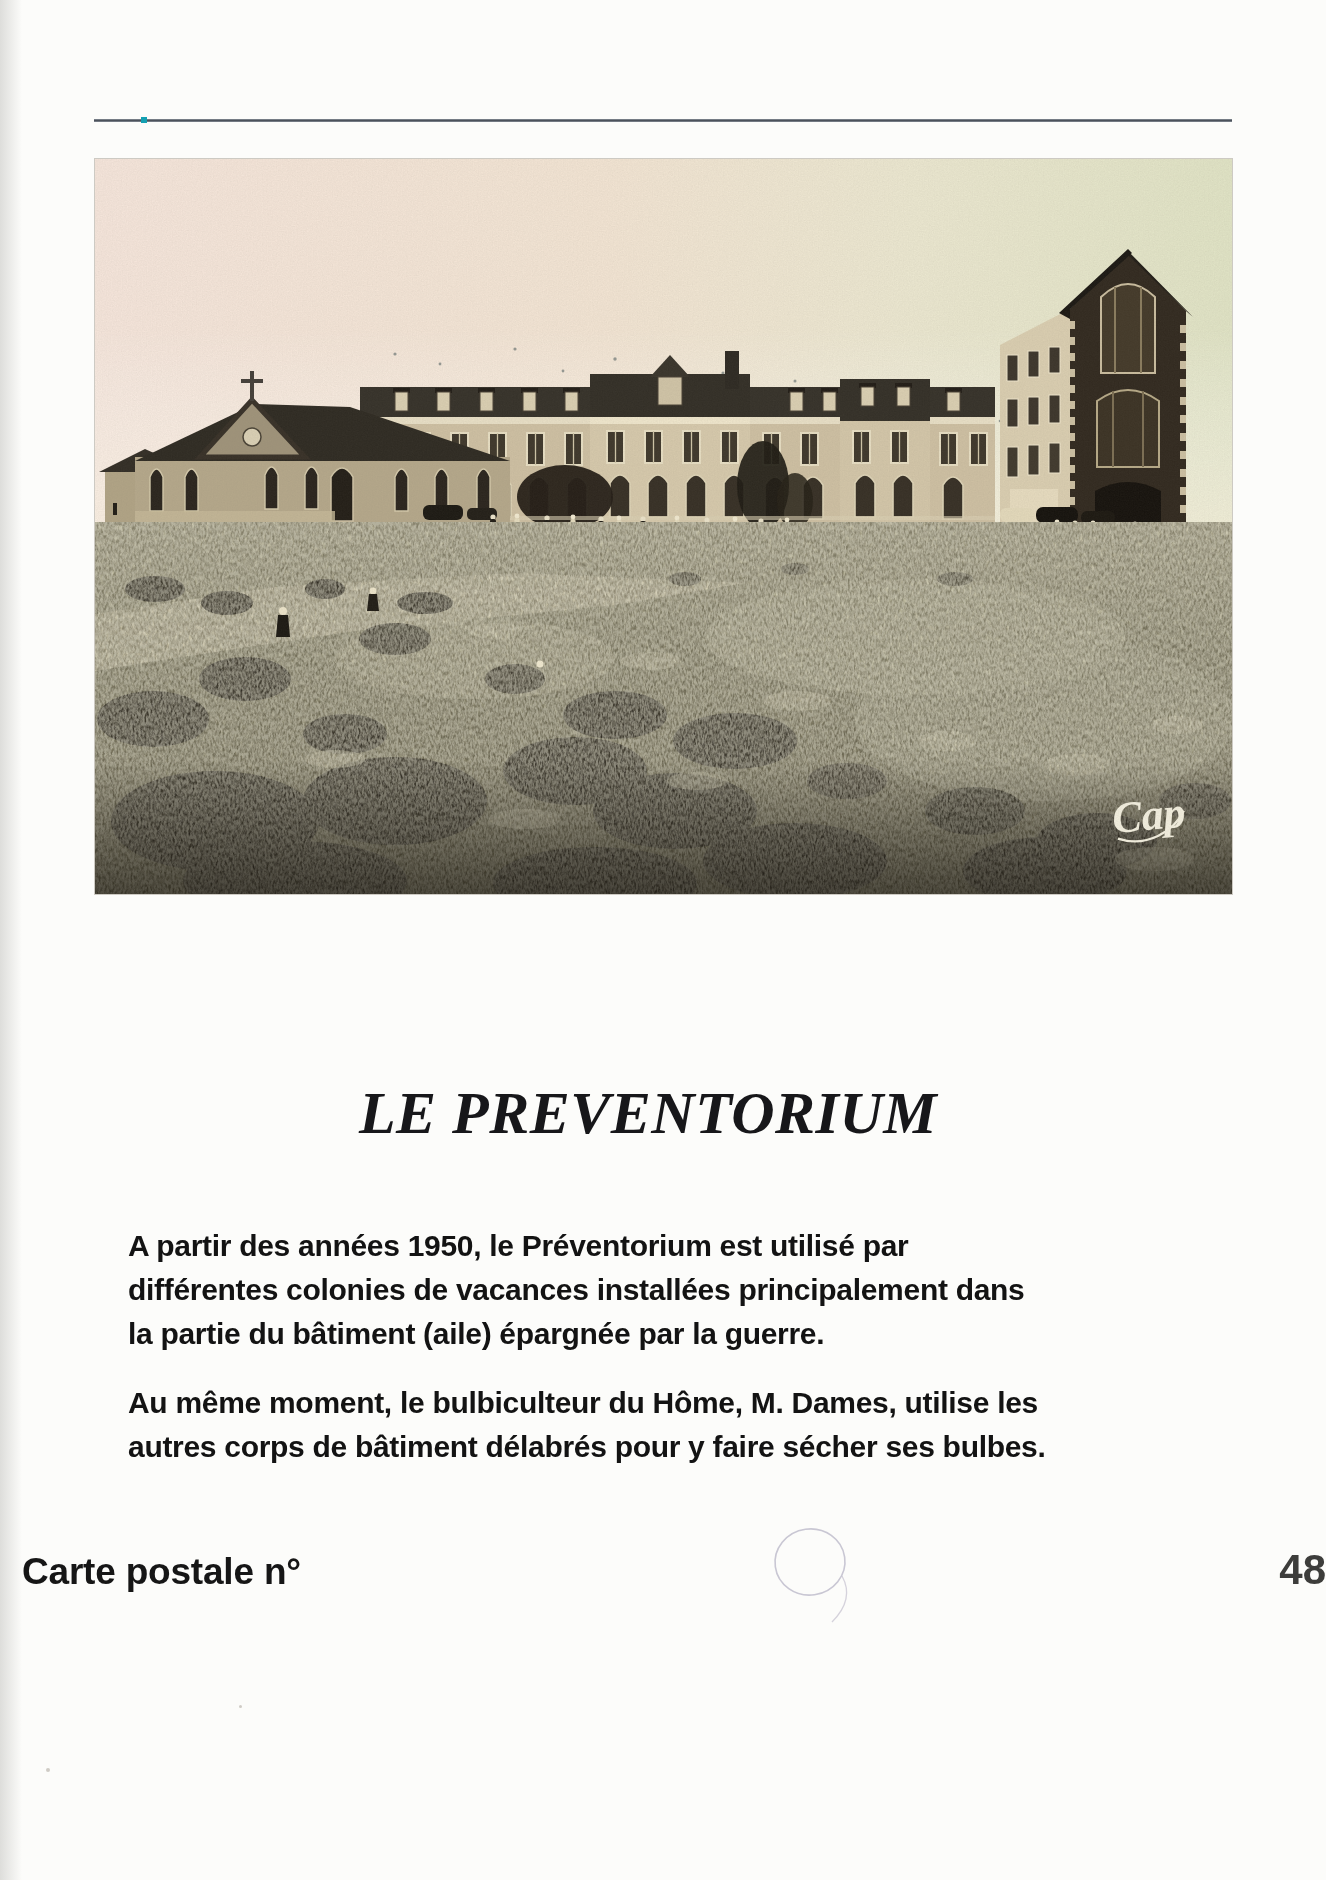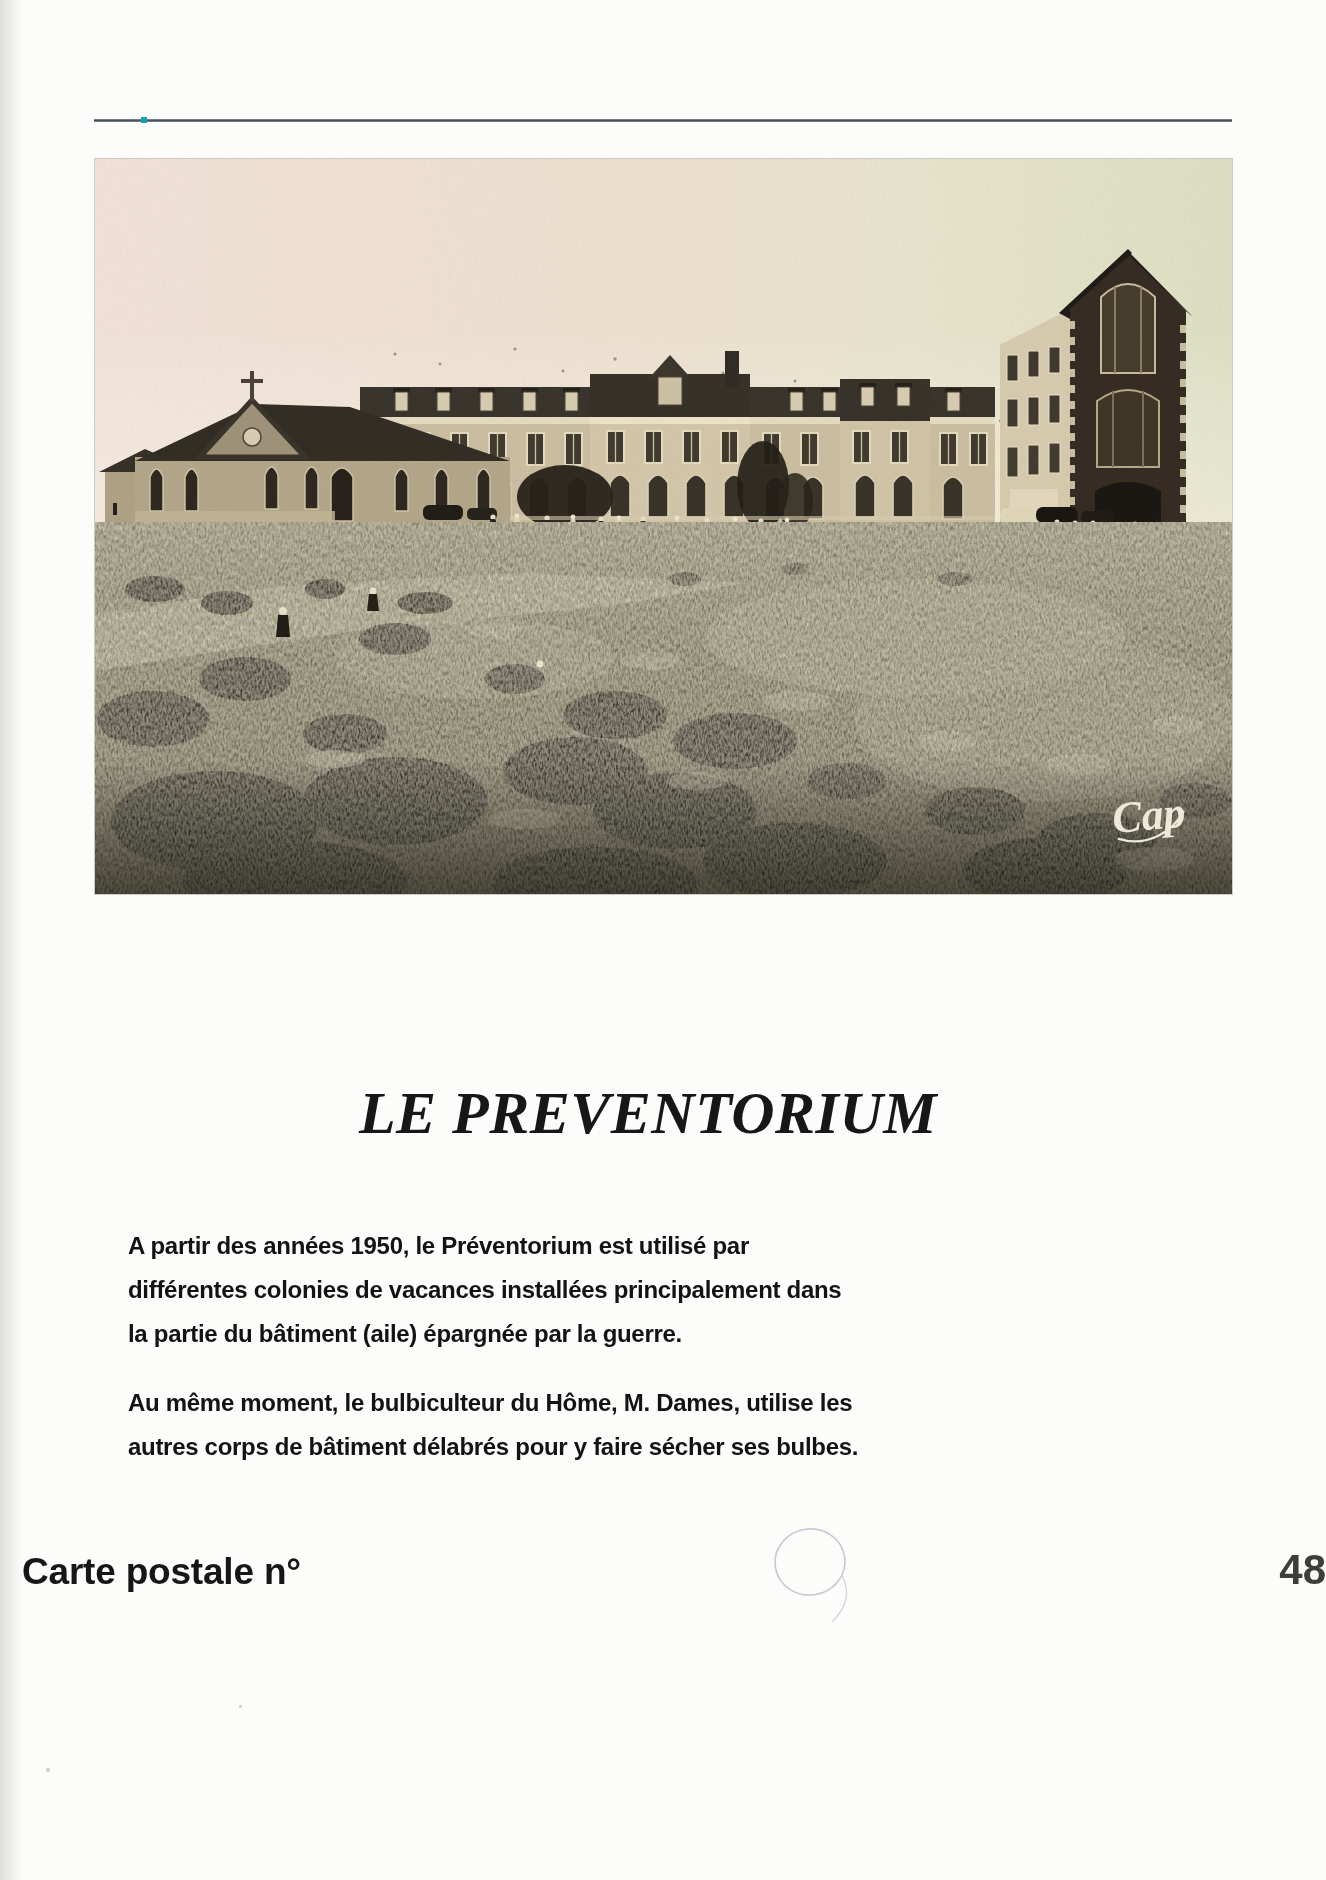--- a/index.html
+++ b/index.html
@@ -41,21 +41,21 @@
     font-family:"Liberation Serif", serif;
     font-style:italic;font-weight:bold;
     font-size:60px;line-height:70px;color:#17171a;
     letter-spacing:.5px;
     margin-top:10px;
   }
 
   
   .para{
     position:absolute;left:128px;width:1110px;
-    font-weight:bold;font-size:24px;line-height:44px;
+    font-weight:bold;font-size:30px;line-height:44px;
     letter-spacing:-.3px;color:#131313;
     white-space:pre-line;
   }
   .para1{top:1224px;}
   .para2{top:1381px;}
 
   
   .caption{
     position:absolute;left:0;top:1546px;width:1326px;
     display:flex;justify-content:space-between;align-items:baseline;

